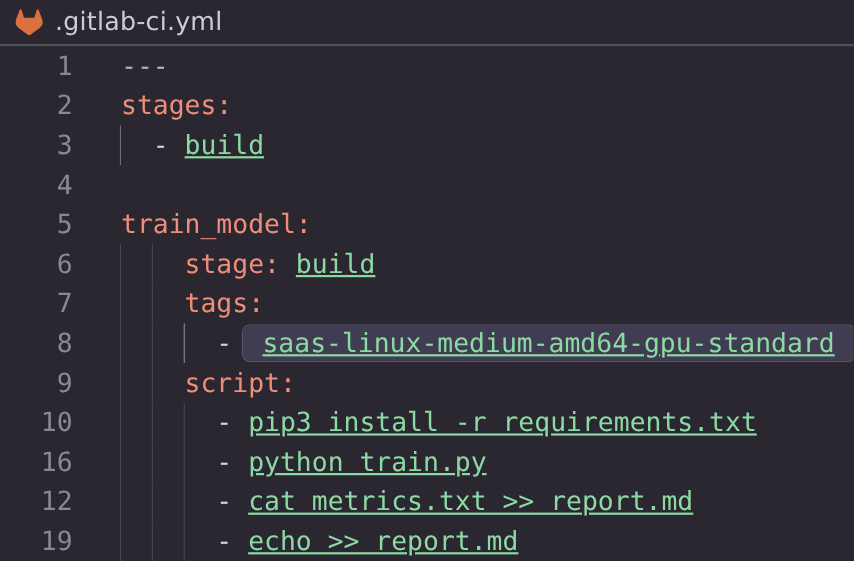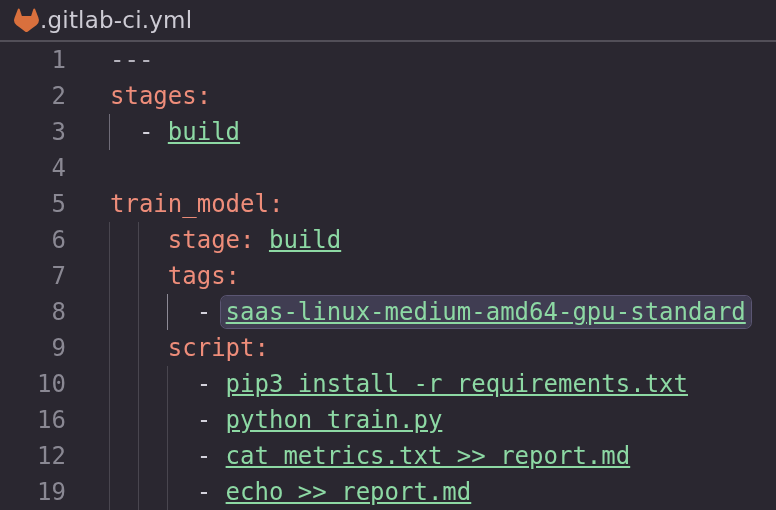--- a/index.html
+++ b/index.html
@@ -2,21 +2,21 @@
 <html><head>
 <meta charset="utf-8">
 <style>
   html,body{margin:0;padding:0;}
   body{
     width:776px;height:510px;overflow:hidden;
     background:var(--bg);
     font-family:"DejaVu Sans Mono","Liberation Mono",monospace;
   }
   .titlebar{
-    height:40px;display:flex;align-items:center;gap:1px;
+    height:40px;display:flex;align-items:center;gap:11px;
     padding-left:14px;border-bottom:2px solid var(--divider);
     box-sizing:content-box;
   }
   .logo{width:25px;height:24px;display:block;flex:0 0 auto;}
   .title{
     font-family:"DejaVu Sans","Liberation Sans",sans-serif;
     font-size:23px;color:var(--title-fg);letter-spacing:0.2px;
   }
   .code-area{position:relative;font-size:24px;line-height:36px;}
   .line{position:relative;height:36px;}
@@ -30,21 +30,21 @@
   .guide-bright{background:var(--guide-bright);}
   .tok{white-space:pre;}
   .key{color:var(--key);}
   .str{color:var(--str);text-decoration:underline;}
   .punct{color:var(--punct);}
   .punct_dim{color:var(--punct-dim);}
   .plain{color:var(--punct);}
   .sel{
     background:var(--sel-bg);
     border-radius:6px;
-    padding:2px 5px;margin:0 -5px;
+    padding:2px 18px;margin:0 -5px;
     box-shadow:0 0 0 1px var(--sel-border);
   }
 </style>
 </head>
 <body style="--bg: #2a2730; --divider: #524f58; --title-fg: #cdcbd4; --gutter: #8a8893; --key: #ee8d7a; --str: #8dd9a4; --punct: #d4d2dc; --punct-dim: #b5b3bd; --guide: #49464f; --guide-mid: #6f6c78; --guide-bright: #8d8a96; --sel-bg: #403d52; --sel-border: #5b5673;">
 
 <div class="titlebar">
   <svg class="logo" viewBox="0 0 32 31" aria-hidden="true">
     <path id="tanuki-path" d="M31.46 12.78l-.04-.12-4.35-11.35A1.14 1.14 0 0 0 25.94.6a1.15 1.15 0 0 0-.65.24 1.15 1.15 0 0 0-.38.58l-2.94 8.99H10.03L7.1 1.42a1.15 1.15 0 0 0-.38-.58A1.15 1.15 0 0 0 6.06.6a1.14 1.14 0 0 0-1.12.71L.58 12.67l-.04.11a8.09 8.09 0 0 0 2.68 9.34l.02.01.04.03 6.61 4.95 3.27 2.48 1.99 1.5a1.34 1.34 0 0 0 1.62 0l2-1.5 3.27-2.48 6.65-4.98.02-.01a8.09 8.09 0 0 0 2.68-9.34z" fill="#d9703d"></path>
   </svg>

